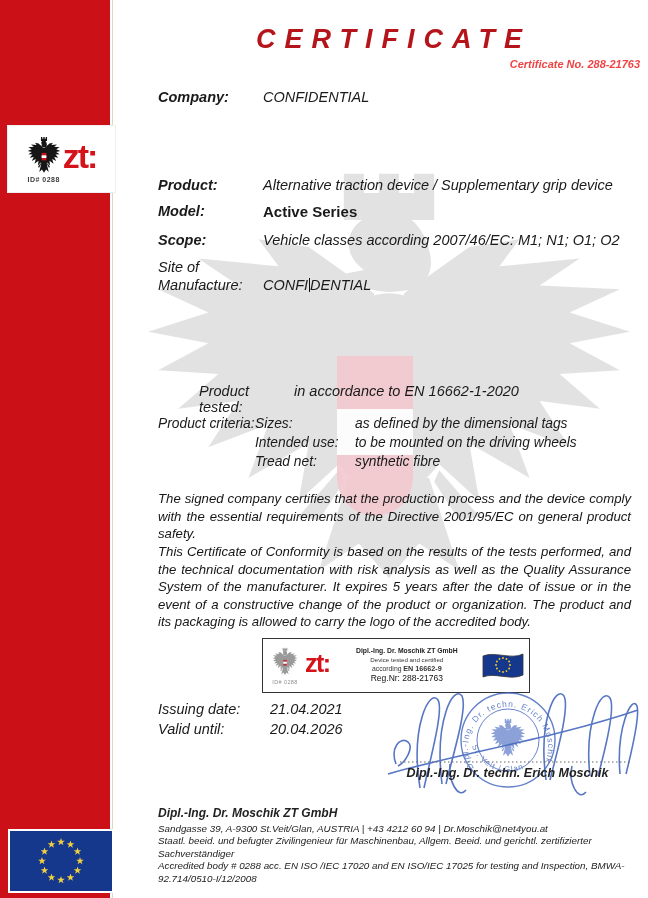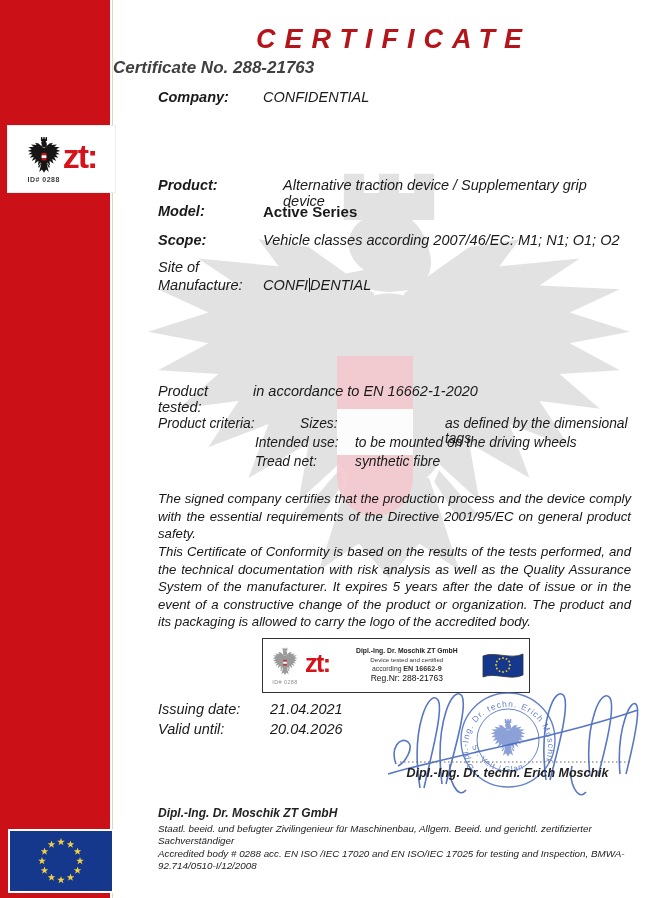--- a/index.html
+++ b/index.html
@@ -18,42 +18,42 @@
   .logo-id{font-size:7px;font-weight:bold;color:#3a3a3a;letter-spacing:0.5px;margin-top:-2px;}
   .logo-zt{font-size:34px;font-weight:800;color:#d5131a;letter-spacing:-2px;line-height:1;padding-bottom:6px;}
   
   .watermark{left:138px;top:170px;width:502px;height:462px;opacity:0.11;z-index:0;}
   .shield-wm{left:337px;top:356px;width:76px;height:160px;z-index:0;
     background:linear-gradient(#f2c8ce 0 33%,#ffffff 33% 62%,#f2c8ce 62% 100%);
     border-radius:0 0 38px 38px;opacity:0.9;}
   
   .title{left:130px;top:24px;width:527px;margin:0;text-align:center;z-index:2;
     font-size:27px;font-weight:700;font-style:italic;letter-spacing:9px;color:#b5151a;}
-  .cert-no{left:113px;top:58px;width:527px;text-align:left;z-index:2;
-    font-size:17px;font-weight:700;font-style:italic;color:#404040;}
+  .cert-no{left:113px;top:58px;width:527px;text-align:right;z-index:2;
+    font-size:11px;font-weight:700;font-style:italic;color:#ef4444;}
   
   .frow{display:flex;z-index:2;font-size:14.5px;font-style:italic;}
   .flabel{width:105px;font-weight:700;flex:none;}
-  .flabel.plain{font-weight:400;}
+  .flabel.plain{font-weight:400;margin-left:41px;}
   .fvalue{flex:1;}
   .row-company{left:158px;top:89px;width:470px;}
-  .row-product{left:158px;top:177px;width:470px;gap:20px;}
+  .row-product{left:158px;top:177px;width:470px;}
   .row-model{left:158px;top:203px;width:470px;}
   .row-model .fvalue{font-weight:700;font-style:normal;font-size:15px;}
   .row-scope{left:158px;top:232px;width:470px;}
   .site-l1{left:158px;top:259px;font-size:14.5px;font-style:italic;z-index:2;}
   .site-l2{left:158px;top:277px;font-size:14.5px;font-style:italic;z-index:2;}
   .site-value{left:263px;top:277px;font-size:14.5px;font-style:italic;z-index:2;}
   .cursor{display:inline-block;width:1px;height:14px;background:#111;vertical-align:-2px;margin:0 0.5px;}
   .row-tested{left:158px;top:383px;width:472px;}
   .row-tested .flabel{width:95px;}
   .critrow{display:flex;z-index:2;font-size:13.8px;font-style:italic;left:158px;width:478px;}
   .critrow .c1{width:97px;flex:none;}
   .critrow .c2{width:100px;flex:none;}
-  .crit-0{top:416px;gap:45px;} .crit-1{top:435px;} .crit-2{top:454px;}
+  .crit-0{top:416px;} .crit-1{top:435px;} .crit-2{top:454px;}
   
   .para{left:158px;width:473px;z-index:2;font-size:13.2px;font-style:italic;
     text-align:justify;line-height:17.6px;color:#161616;}
   .para-1{top:490px;} .para-2{top:543px;}
   
   .stampbox{left:262px;top:638px;width:268px;height:55px;background:#fff;z-index:2;
     border:1px solid #333;display:flex;align-items:center;padding:0 3px;box-sizing:border-box;}
   .sb-eagle-wrap{display:flex;flex-direction:column;align-items:center;width:38px;flex:none;}
   .sb-id{font-size:5.5px;color:#8f8f8f;letter-spacing:0.4px;}
   .sb-zt{font-size:25px;font-weight:800;color:#d5131a;letter-spacing:-1.5px;line-height:1;flex:none;padding:0 4px 4px 1px;}
@@ -240,20 +240,21 @@
     <svg x="104" y="42" width="36" height="44" viewBox="0 0 100 120">
       <use href="#eagle" color="#4a6cc0" opacity="0.75"></use>
     </svg>
   </g>
   <line x1="14" y1="86" x2="246" y2="86" stroke="#666" stroke-width="1" stroke-dasharray="1.5,2.5"></line>
 </svg>
 <div class="abs sig-name">Dipl.-Ing.  Dr. techn. Erich Moschik</div>
 
 <div class="abs footer">
   <div class="f1">Dipl.-Ing. Dr. Moschik ZT GmbH</div>
+  <div class="fline">Sandgasse 39, A-9300 St.Veit/Glan, AUSTRIA | +43 4212 60 94 | Dr.Moschik@net4you.at</div>
   <div class="fline">Staatl. beeid. und befugter Zivilingenieur für Maschinenbau, Allgem. Beeid. und gerichtl. zertifizierter Sachverständiger</div>
   <div class="fline">Accredited body # 0288  acc. EN ISO /IEC 17020 and EN ISO/IEC 17025 for testing and Inspection, BMWA-92.714/0510-I/12/2008</div>
 </div>
 
 <div class="abs eu-flag">
   <svg width="102" height="60" viewBox="0 0 102 60">
     <rect width="102" height="60" fill="#16388c"></rect>
     <g color="#f3d03f">
       <use href="#star" x="47" y="7" width="8" height="8"></use>
       <use href="#star" x="56.5" y="9.5" width="8" height="8"></use>

